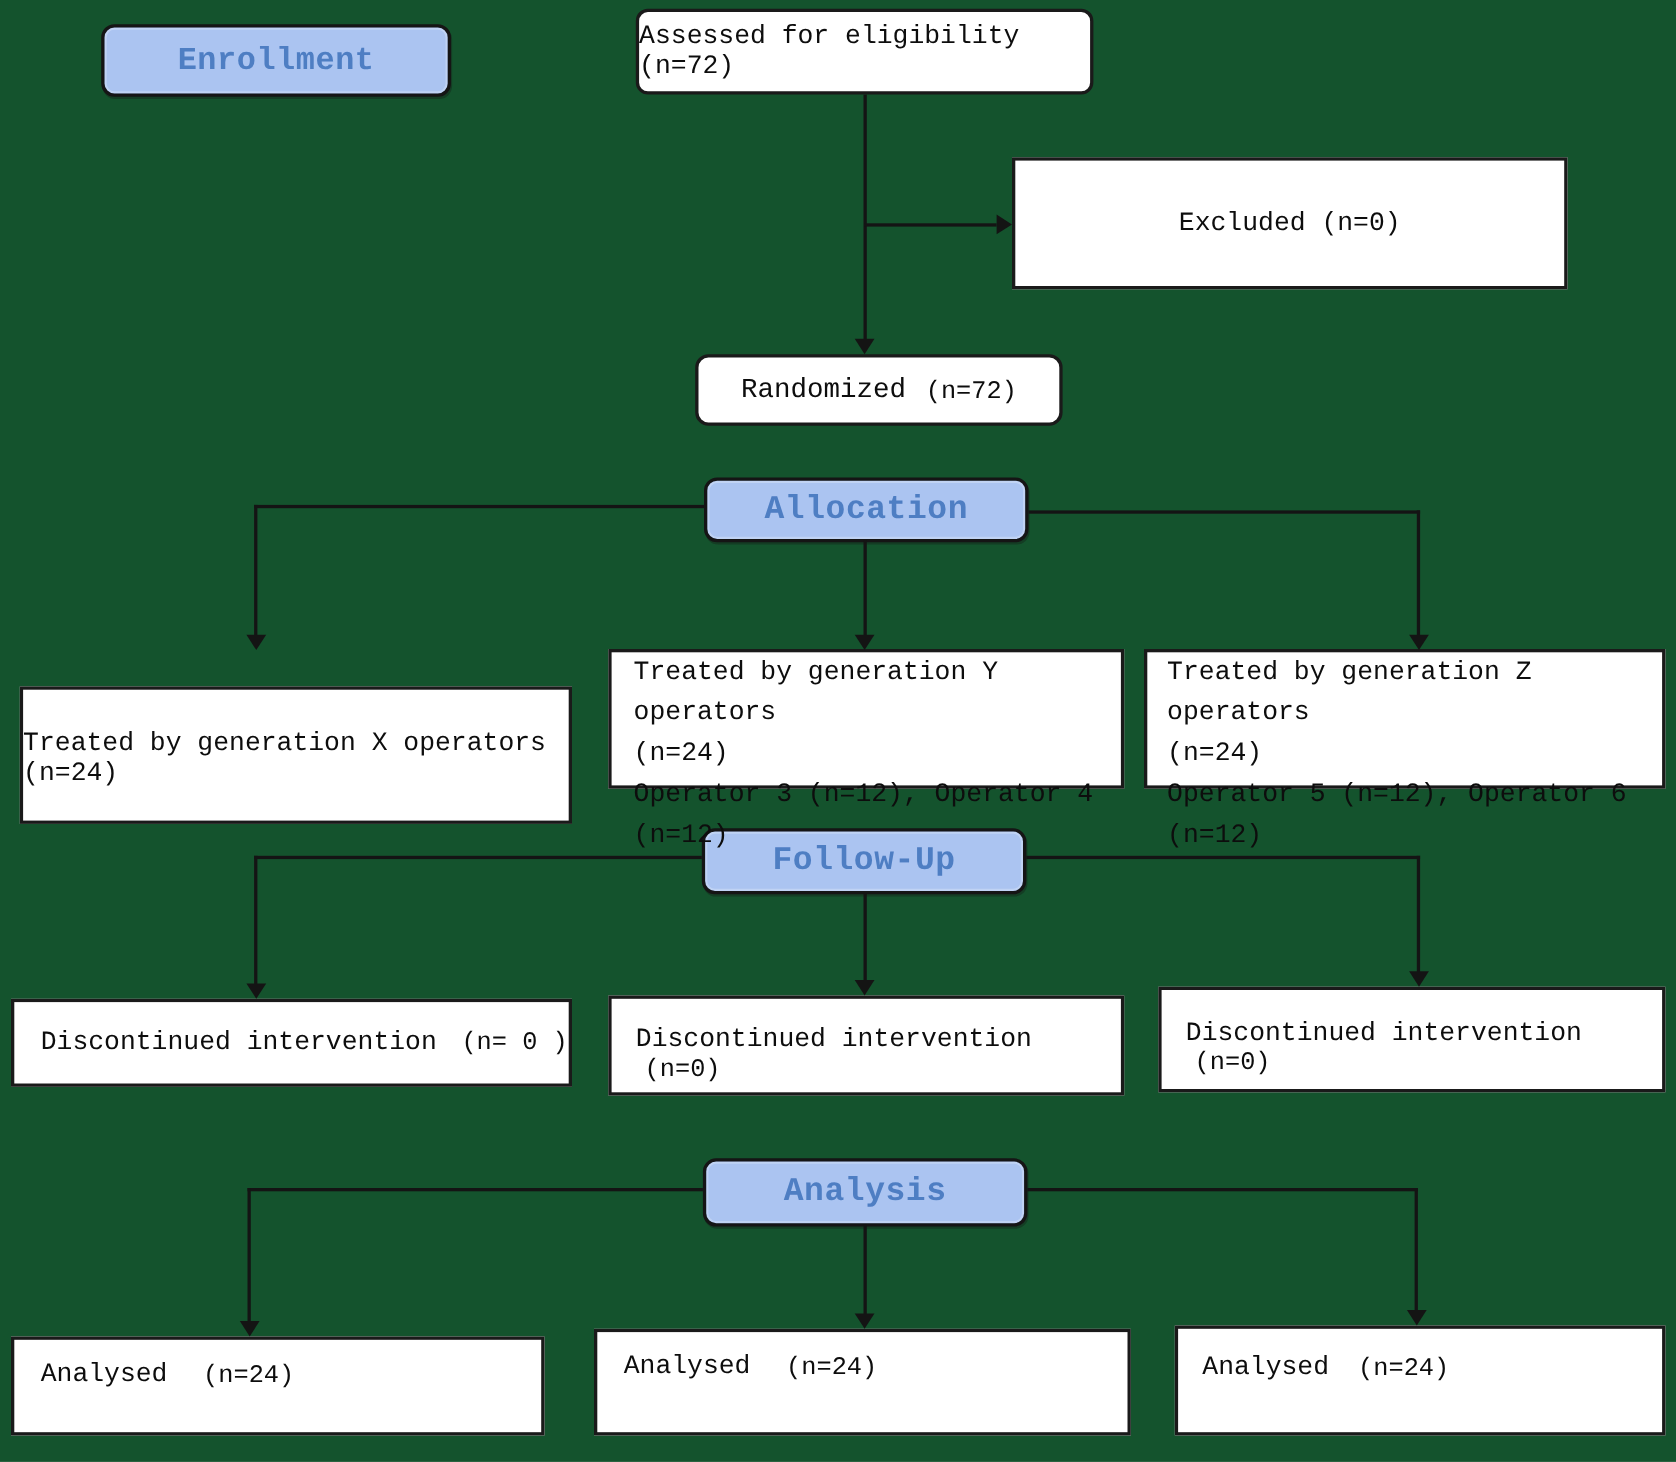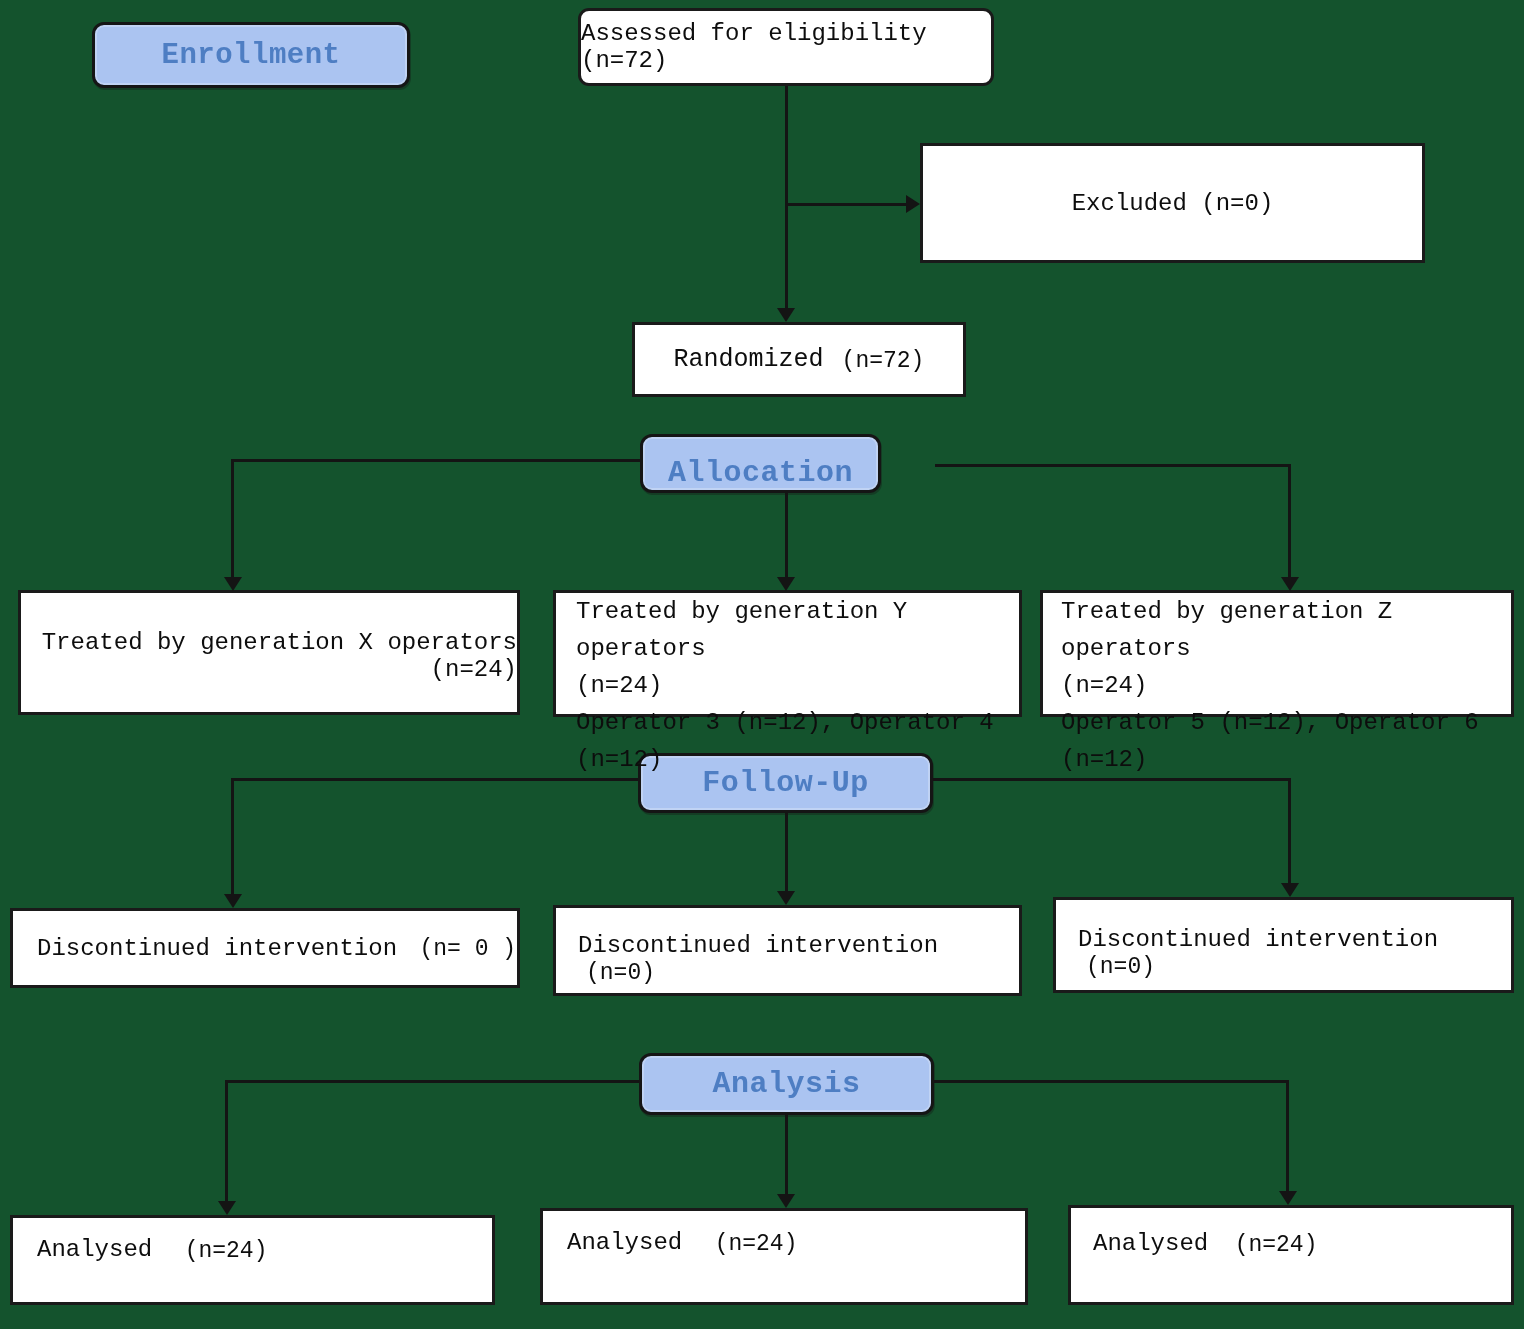--- a/index.html
+++ b/index.html
@@ -34,46 +34,46 @@
 </style>
 </head>
 <body>
 
 <div id="canvas">
 
   <div class="stage" style="left:92px;top:22px;width:318px;height:66px;font-size:29px;">
     <span>Enrollment</span>
   </div>
 
-  <div class="stage" style="left:640px;top:434px;width:241px;height:59px;align-items:flex-end;">
+  <div class="stage" style="left:640px;top:434px;width:295px;height:59px;">
     <span>Allocation</span>
   </div>
 
   <div class="stage" style="left:639px;top:1053px;width:295px;height:62px;">
     <span>Analysis</span>
   </div>
 
   <div class="stage" style="left:638px;top:753px;width:295px;height:60px;">
     <span>Follow-Up</span>
   </div>
 
   <div class="node center-both" style="left:578px;top:8px;width:416px;height:78px;border-radius:11px;">
     <span>Assessed for eligibility (n=72)</span>
   </div>
 
   <div class="node center-both" style="left:920px;top:143px;width:505px;height:120px;">
     <span>Excluded (n=0)</span>
   </div>
 
-  <div class="node center-both" style="left:632px;top:322px;width:334px;height:75px;">
+  <div class="node center-both" style="left:632px;top:322px;width:334px;height:65px;border-radius:12px;">
     <span style="font-size:25px;">Randomized</span>
     <span class="nspan">(n=72)</span>
   </div>
 
-  <div class="node col" style="left:18px;top:590px;width:502px;height:125px;align-items:center;justify-content:center;gap:24px;padding-top:6px;text-align:right;">
+  <div class="node col" style="left:18px;top:624px;width:502px;height:125px;align-items:center;justify-content:center;gap:24px;padding-top:6px;text-align:left;">
     <div class="prewrap">Treated by generation X operators  (n=24)</div>
   </div>
 
   <div class="node col threelines" style="left:553px;top:590px;width:469px;height:127px;">
     <div>Treated by generation Y operators</div>
     <div>(n=24)</div>
     <div>Operator 3 (n=12), Operator 4 (n=12)</div>
   </div>
 
   <div class="node col threelines" style="left:1040px;top:590px;width:474px;height:127px;padding-left:18px;">

